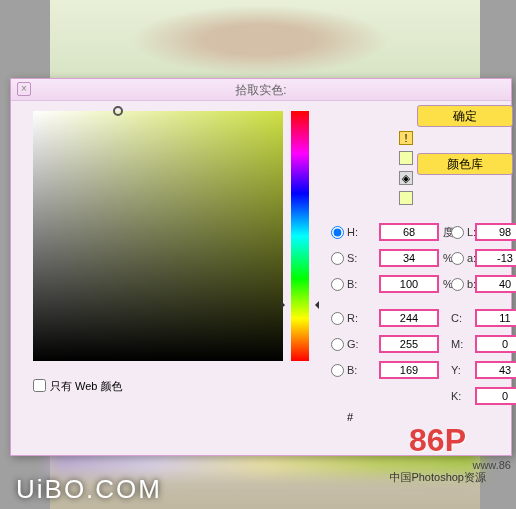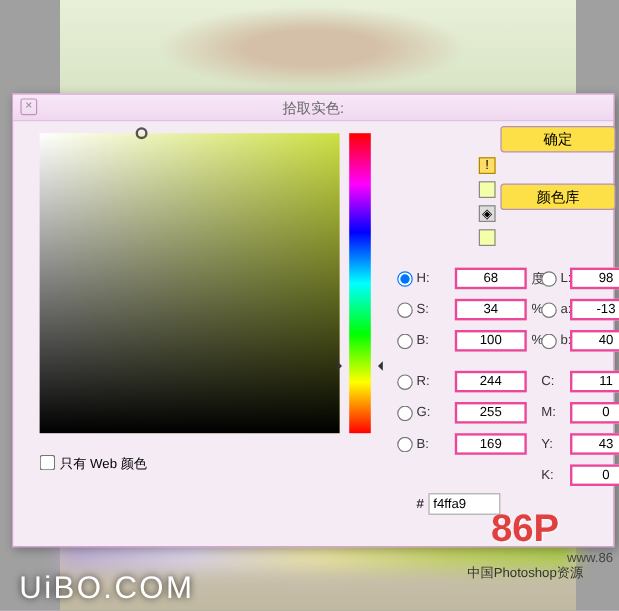--- a/index.html
+++ b/index.html
@@ -170,21 +170,20 @@
       </div>
       <div class="frow">
         <label>K:</label>
         <input class="val" value="0" style="">
 
       </div>
     </div>
 
     <div class="hex-row">
       <span style="margin-right:4px">#</span>
-      <input class="val" value="f4ffa9" style="">
     </div>
 
     <div class="web-only">
       <input type="checkbox" style="">
       <span>只有 Web 颜色</span>
     </div>
 
   </div>
 </div>
 

